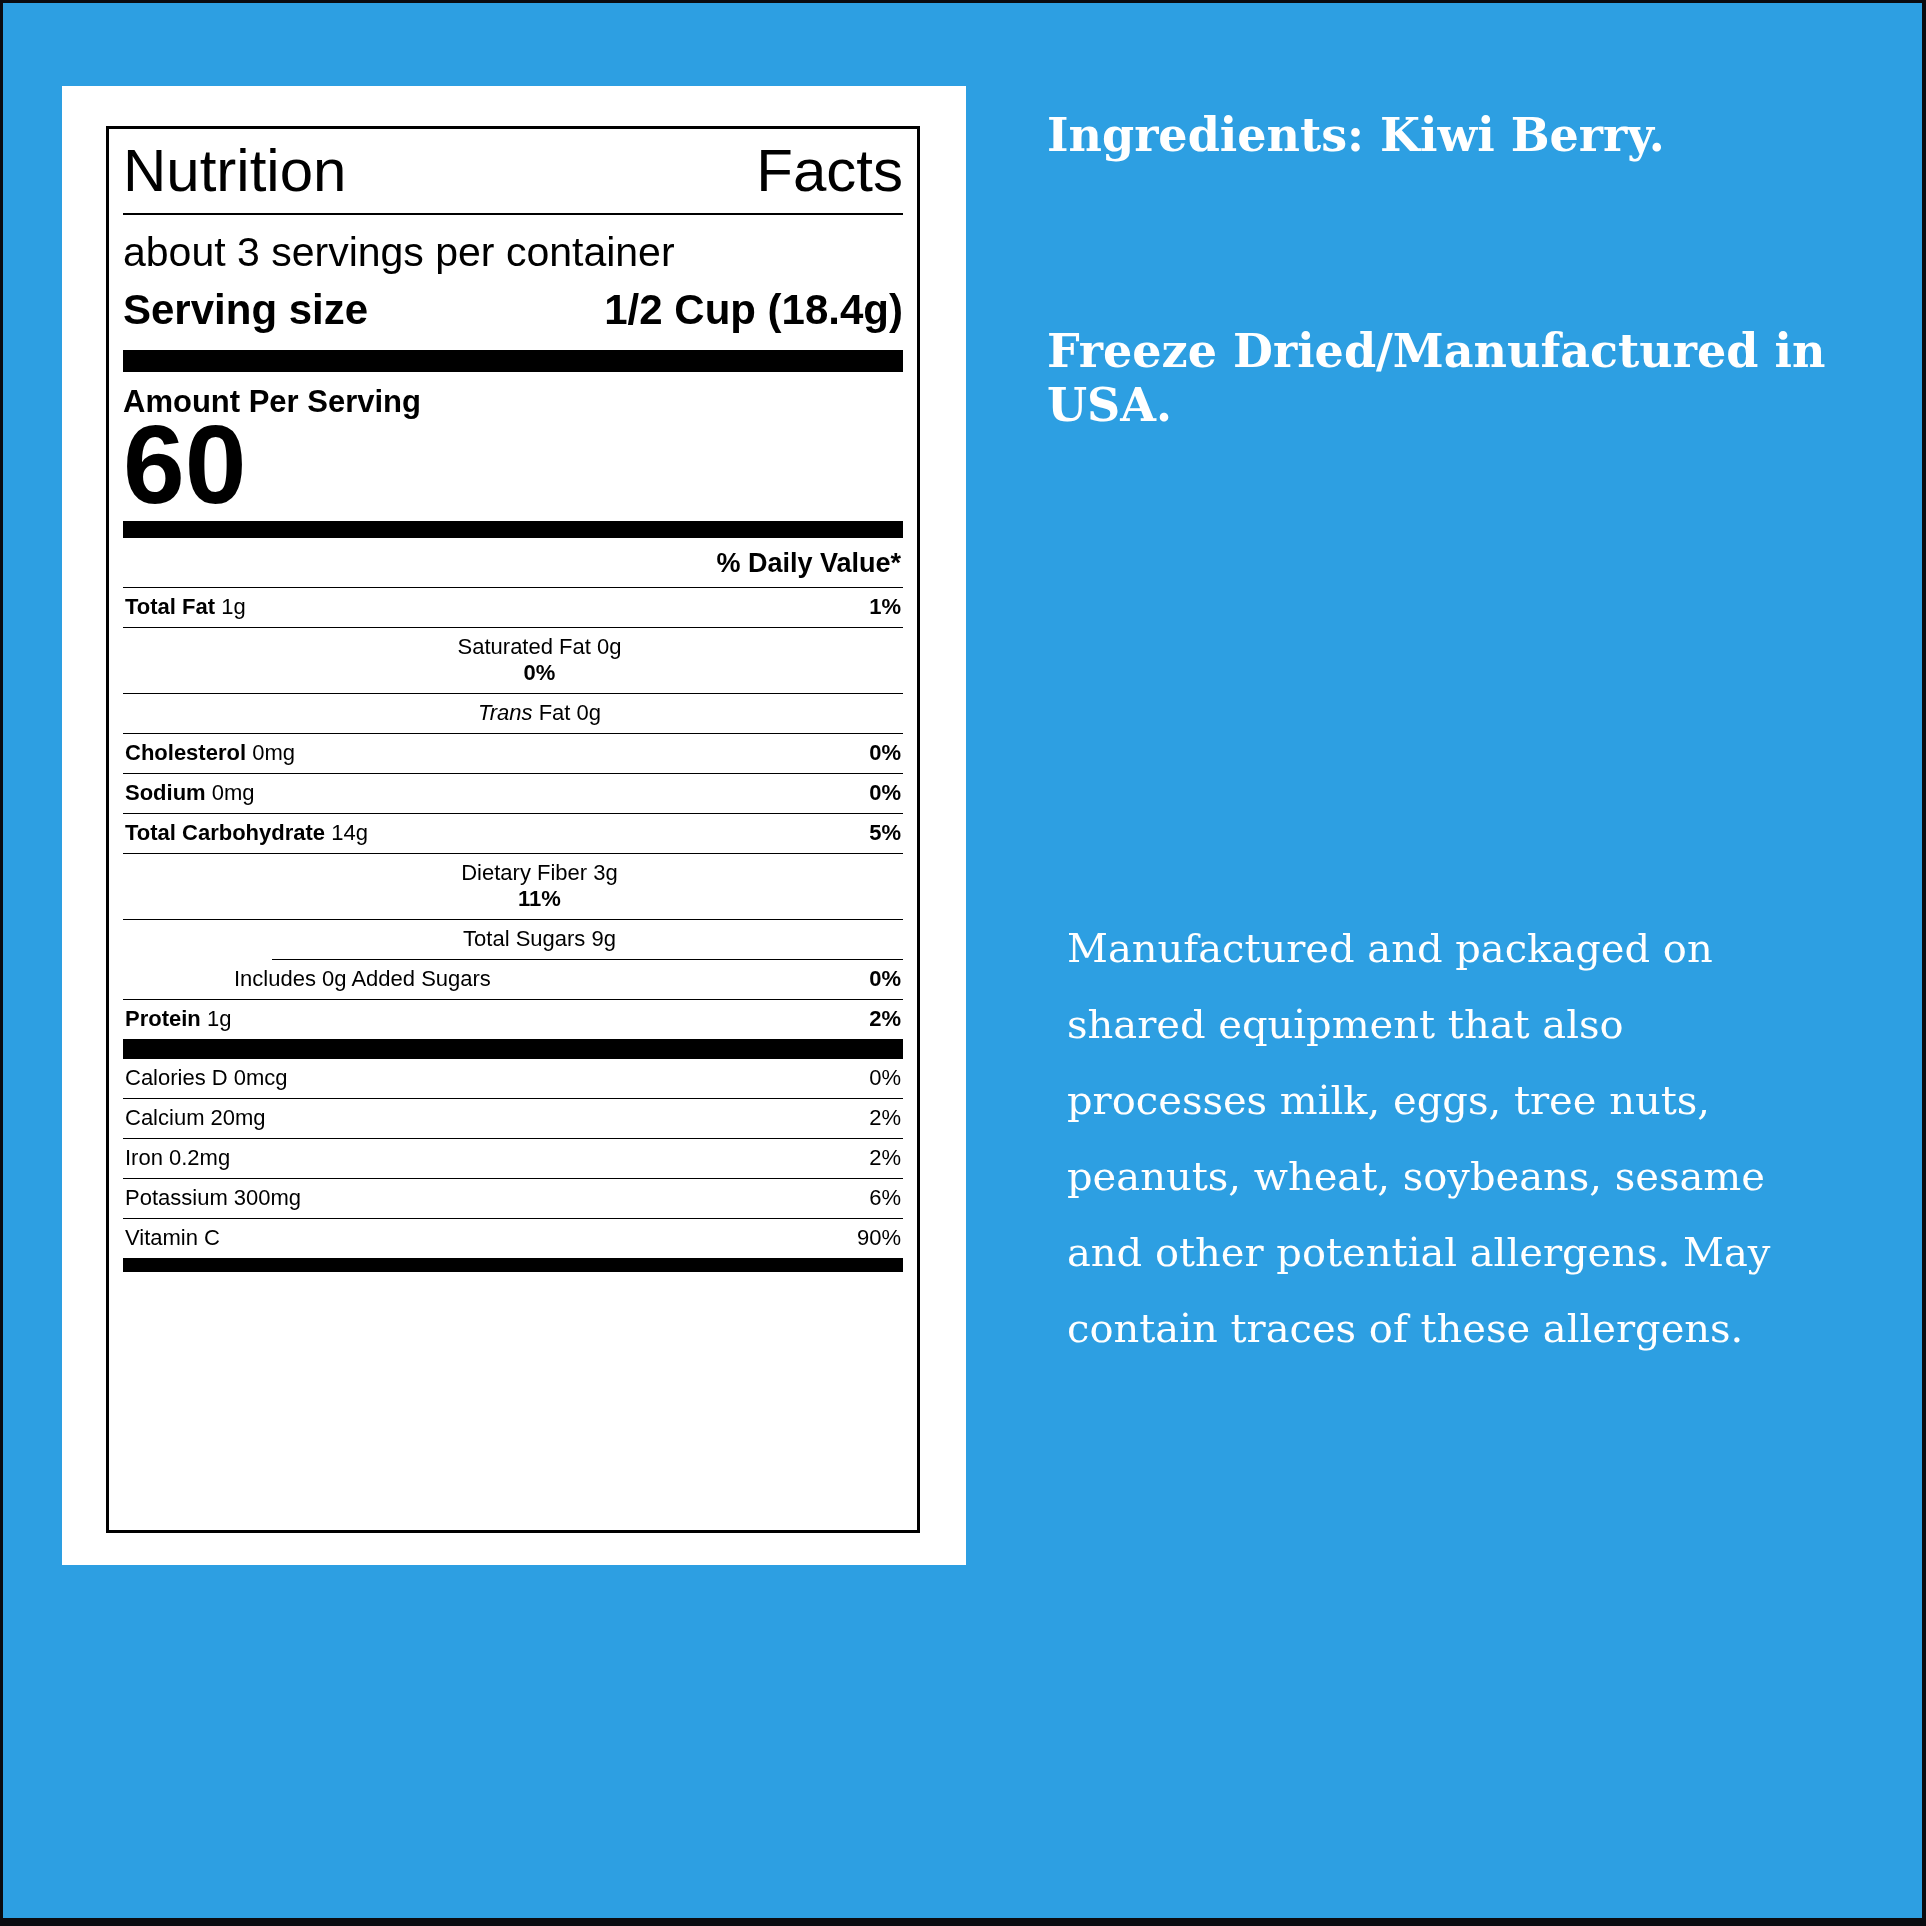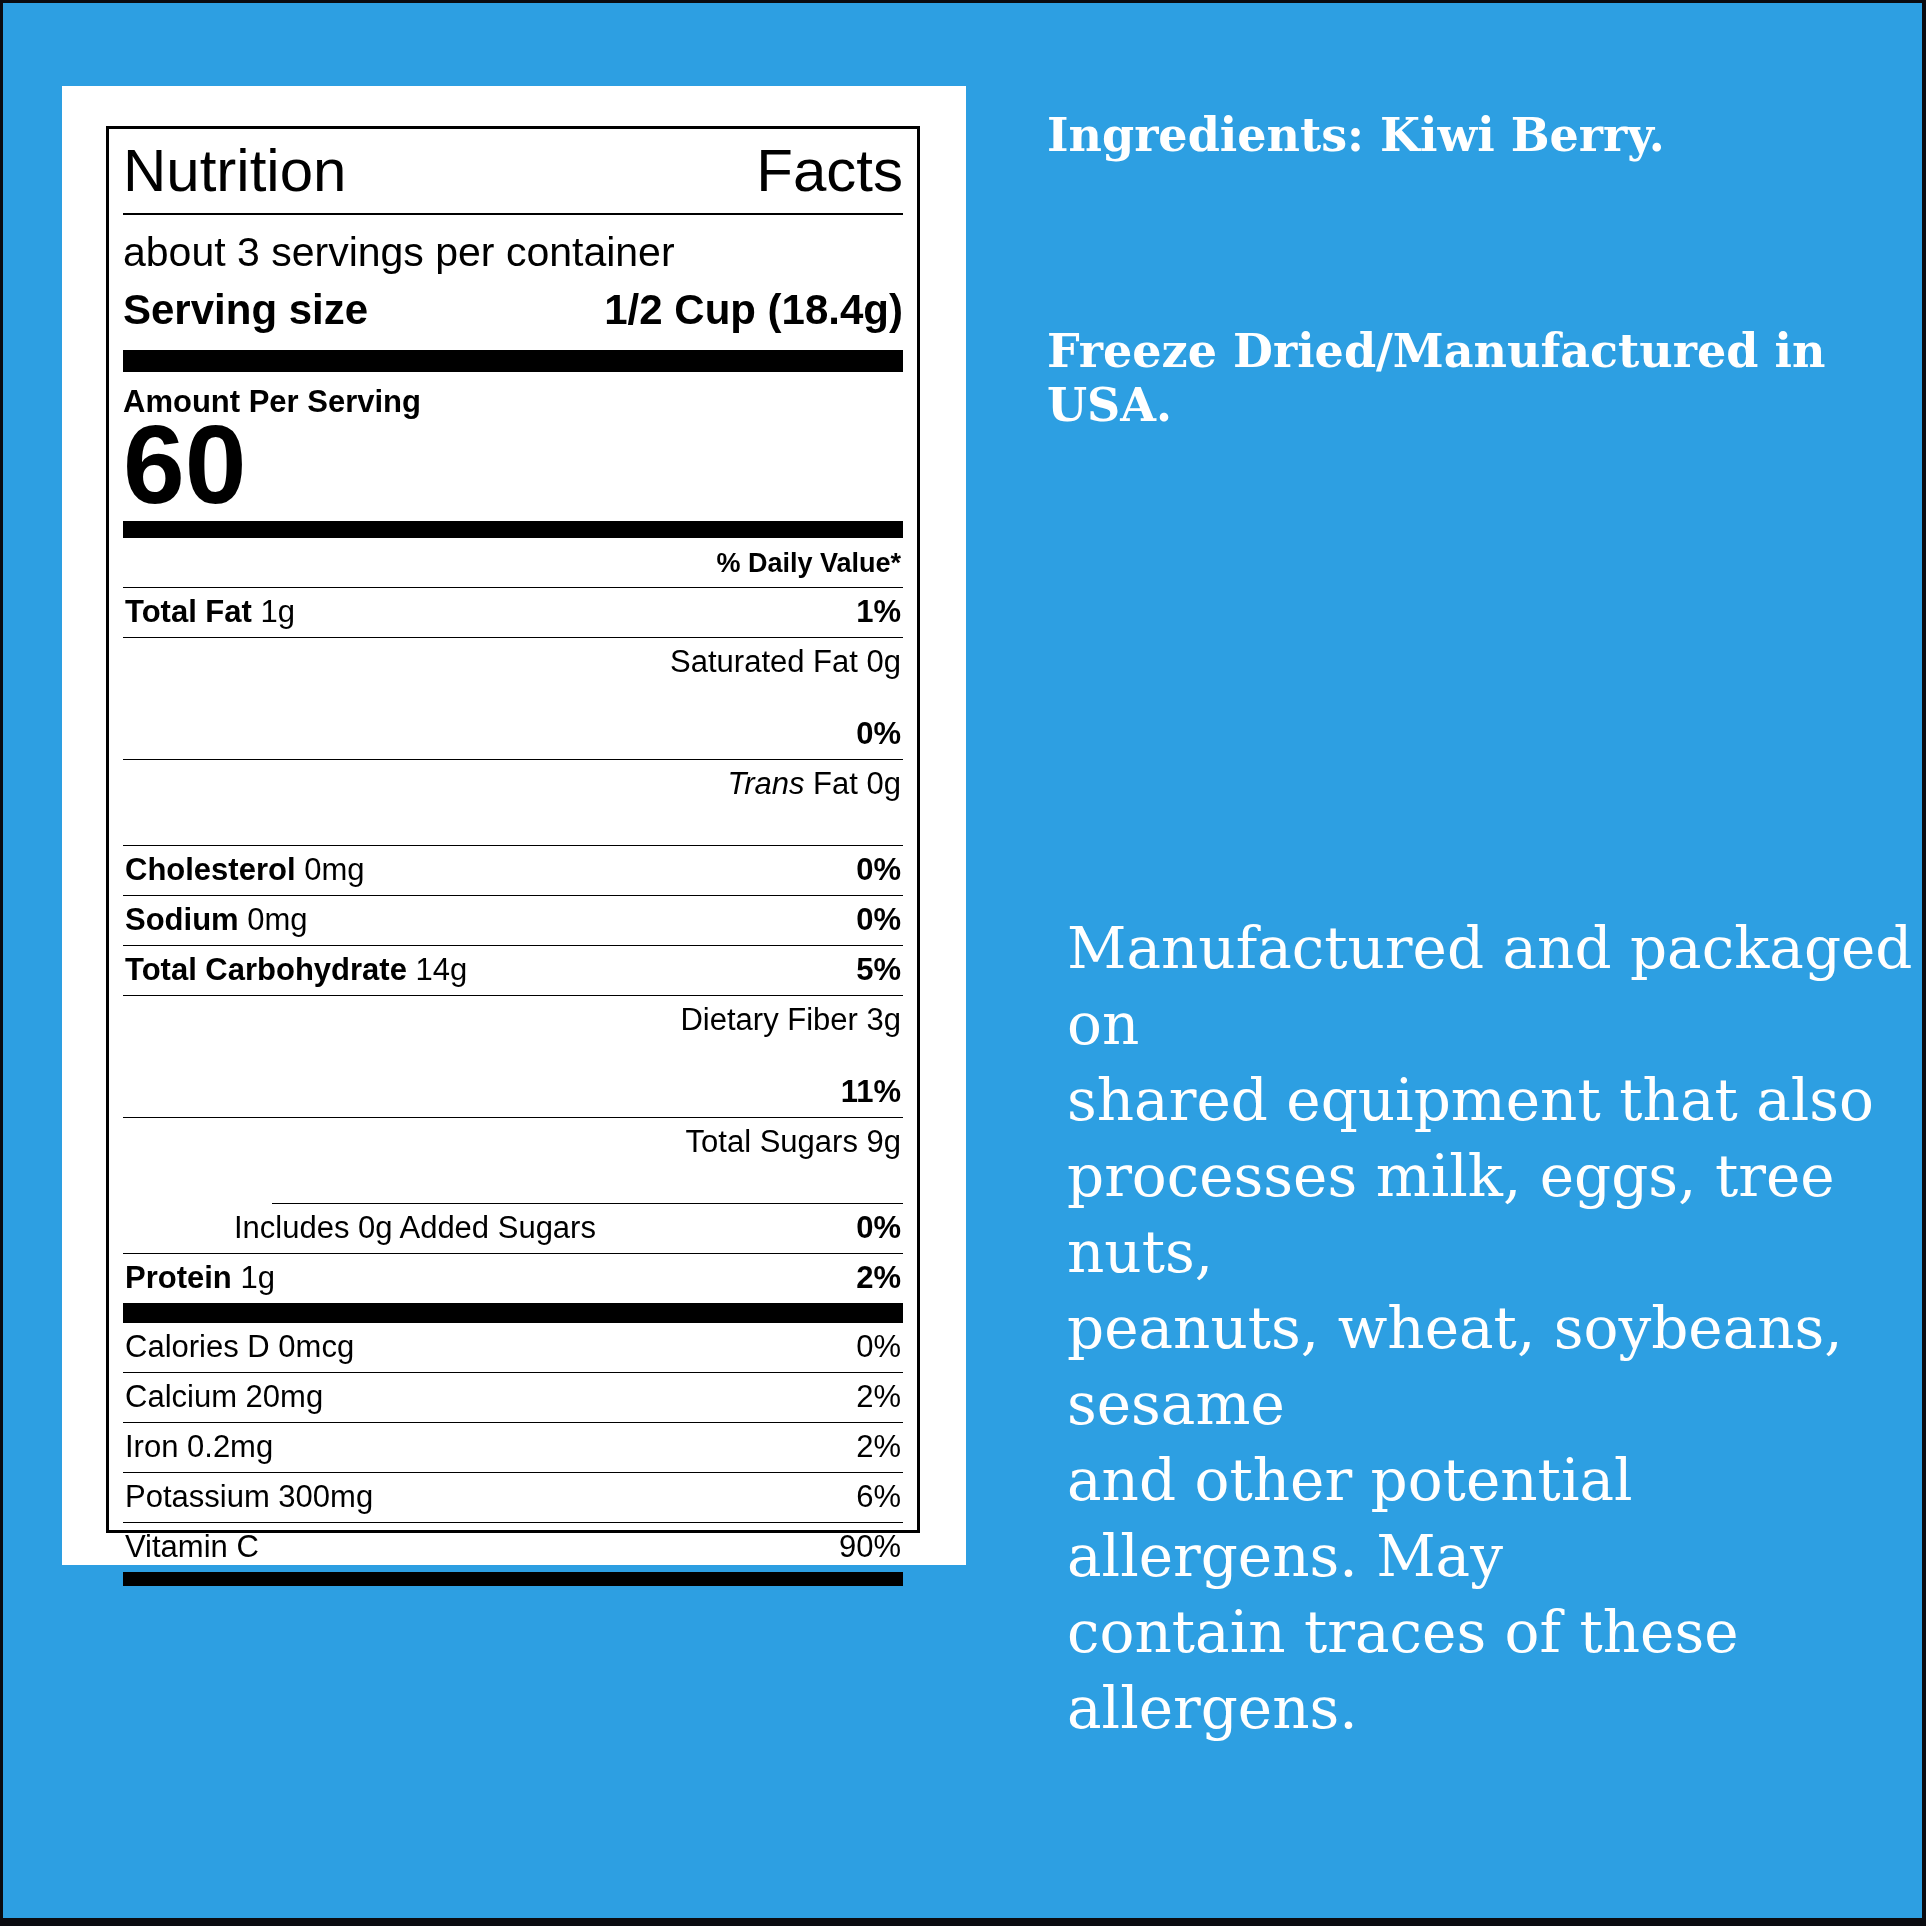--- a/index.html
+++ b/index.html
@@ -91,25 +91,24 @@
   }
   .dv-header{
     text-align:right;
     font-size:27px;
     font-weight:bold;
     padding:10px 2px 8px 0;
   }
   .nrow{
     display:flex;
     justify-content:space-between;
-    align-items:flex-end;
+    align-items:center;
     border-top:1px solid var(--ink);
-    font-size:31px;
+    font-size:22px;
     padding:6px 2px 7px 2px;
-    gap:36px;
   }
   .nrow.nosep{border-top:none;}
   .nrow .nname i{font-style:italic;}
   .nrow .nname b{font-weight:bold;}
   .nrow.indent1{padding-left:55px;flex-direction:column;}
   .nrow.indent2{padding-left:111px;}
   .ndv{font-weight:normal;}
   .ndv.b{font-weight:bold;}
   .sep-indent{
     border-top:1px solid var(--ink);
@@ -137,21 +136,21 @@
   }
   .origin{
     left:1044px;top:293px;
     font-size:46px;
     font-weight:bold;
     width:871px;
   }
   .allergen{
     left:1064px;top:879px;
     width:851px;
-    font-size:58px;
+    font-size:40px;
     line-height:76px;
     white-space:pre-line;
   }
 </style>
 </head>
 <body>
 
 <div class="canvas">
 
   <div class="label-outer">

